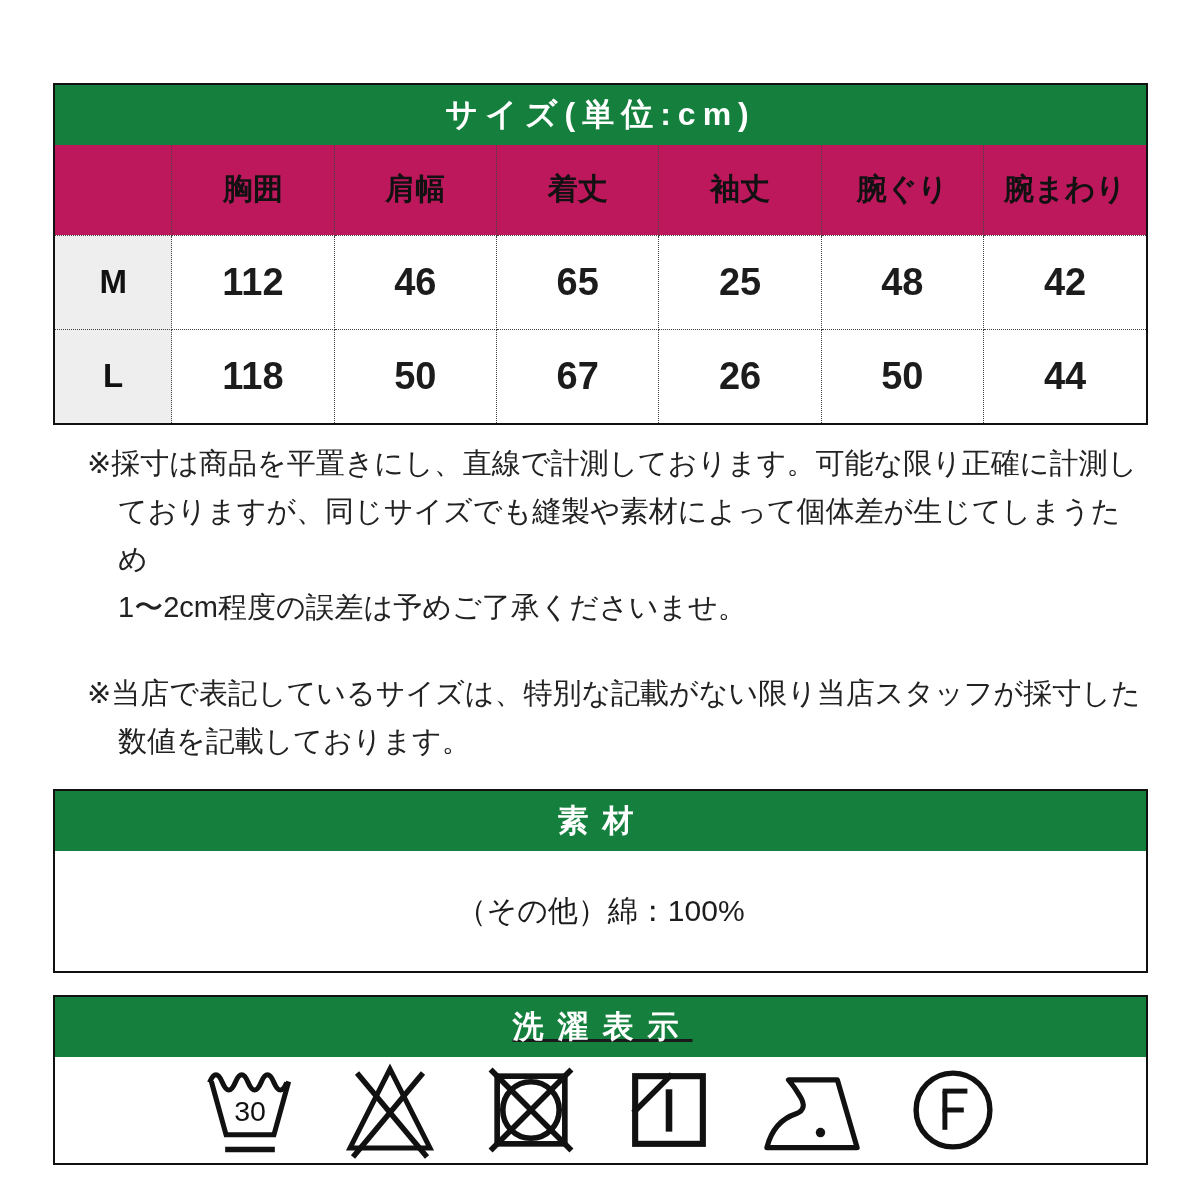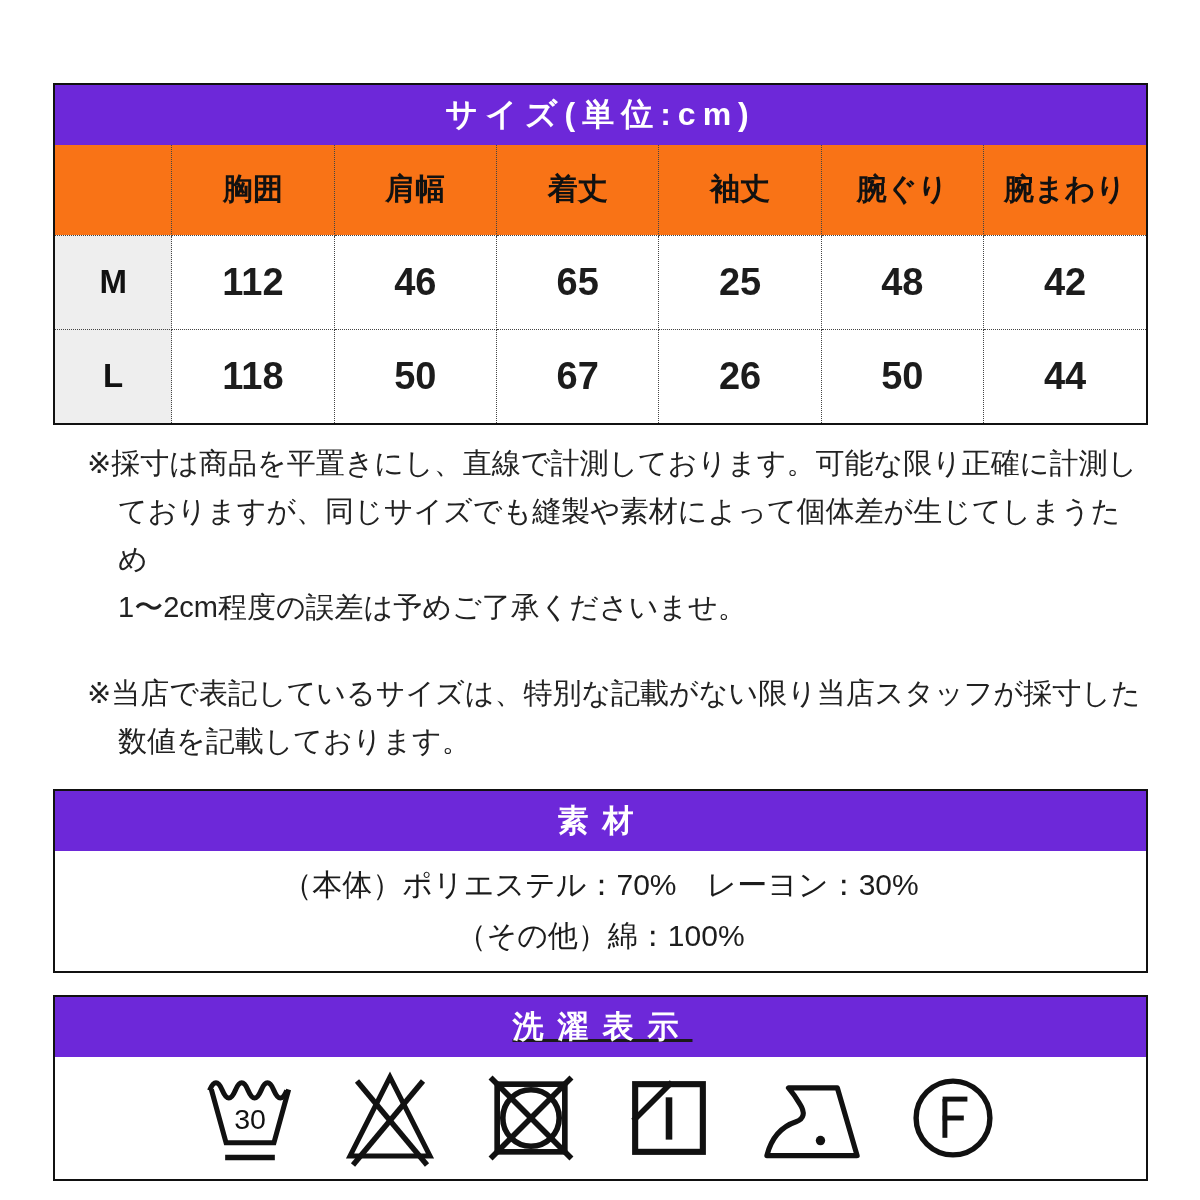--- a/index.html
+++ b/index.html
@@ -8,21 +8,21 @@
     font-family: "Liberation Sans", "DejaVu Sans", sans-serif;
     color: #1a1a1a;
     overflow: hidden;
   }
   .content { padding: 83px 52px 0 53px; }
 
   
   .boxed { border: 2px solid #111; background: #fff; }
   .section-bar {
     height: 60px;
-    background: #6d28d9;
+    background: #15803d;
     color: #ffffff;
     display: flex;
     align-items: center;
     justify-content: center;
     font-weight: bold;
   }
   .size-bar { font-size: 32px; letter-spacing: 7px; }
   .wide-bar { font-size: 31px; letter-spacing: 14px; padding-left: 4px; }
 
   
@@ -34,21 +34,21 @@
   }
   table.size-table th, table.size-table td {
     border: 1px dotted #444;
     text-align: center;
     vertical-align: middle;
   }
   col.c-label { width: 10.7%; }
   col.c-data  { width: 14.88%; }
   tr.head-row th {
     height: 90px;
-    background: #f97316;
+    background: #be185d;
     font-size: 30px;
     font-weight: bold;
     color: #111;
   }
   tr.data-row { height: 94px; }
   tr.data-row th {
     background: #eeeeee;
     font-size: 33px;
     font-weight: bold;
     color: #111;
@@ -82,21 +82,21 @@
     align-items: center;
     justify-content: center;
     gap: 10px;
     font-size: 30px;
     color: #1c1c1c;
   }
 
   
   .care-box { margin-top: 22px; text-decoration: underline; }
   .care-body {
-    height: 122px;
+    height: 106px;
     display: flex;
     align-items: center;
     justify-content: center;
     gap: 44px;
   }
   .care-symbol { display: flex; align-items: center; justify-content: center; }
   .care-symbol svg { display: block; }
 </style>
 </head>
 <body>
@@ -151,21 +151,20 @@
 
   <p class="note note-1">※採寸は商品を平置きにし、直線で計測しております。可能な限り正確に計測し
 ておりますが、同じサイズでも縫製や素材によって個体差が生じてしまうため
 1〜2cm程度の誤差は予めご了承くださいませ。</p>
   <p class="note note-2">※当店で表記しているサイズは、特別な記載がない限り当店スタッフが採寸した
 数値を記載しております。</p>
 
   <div class="boxed material-box">
     <div class="section-bar wide-bar">素材</div>
     <div class="material-body">
-      <div>（本体）ポリエステル：70%　レーヨン：30%</div>
       <div>（その他）綿：100%</div>
     </div>
   </div>
 
   <div class="boxed care-box">
     <div class="section-bar wide-bar">洗濯表示</div>
     <div class="care-body">
 
       <span class="care-symbol">
         <svg width="92" height="102" viewBox="0 0 100 110" fill="none" stroke="#111" stroke-width="5.5">

